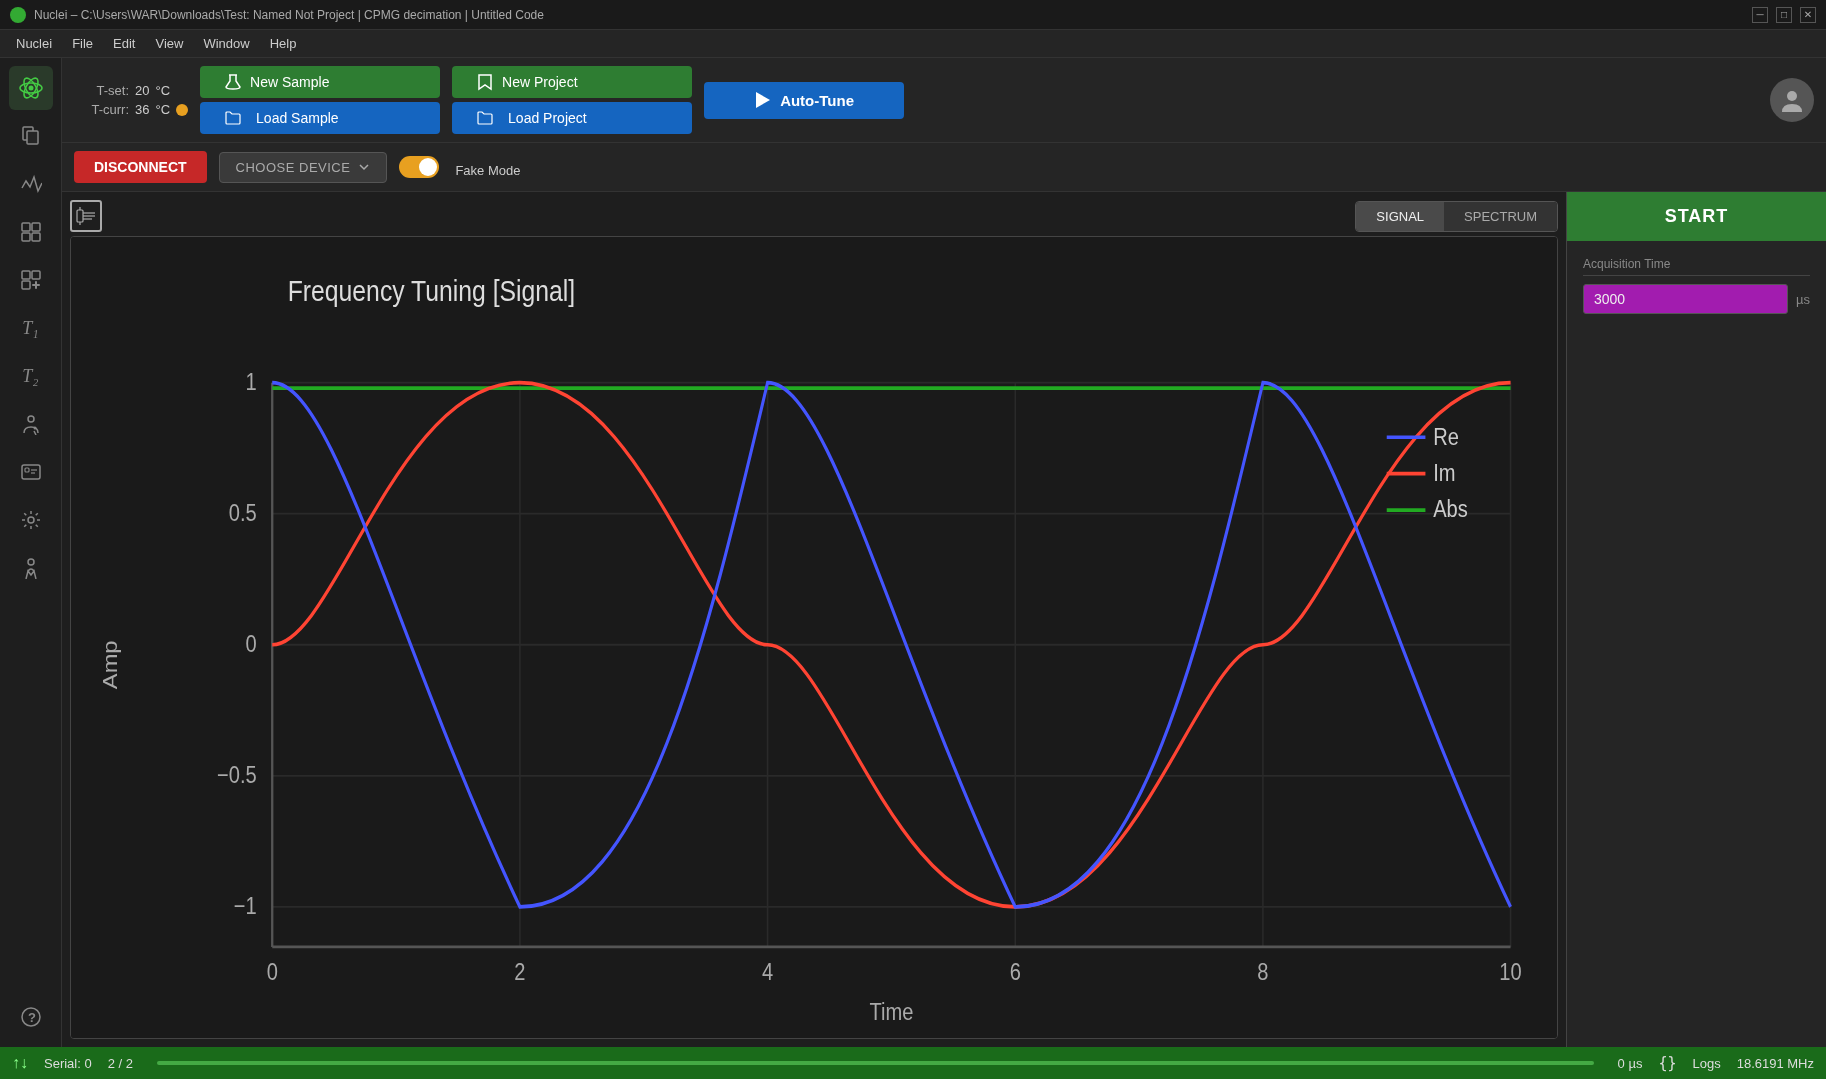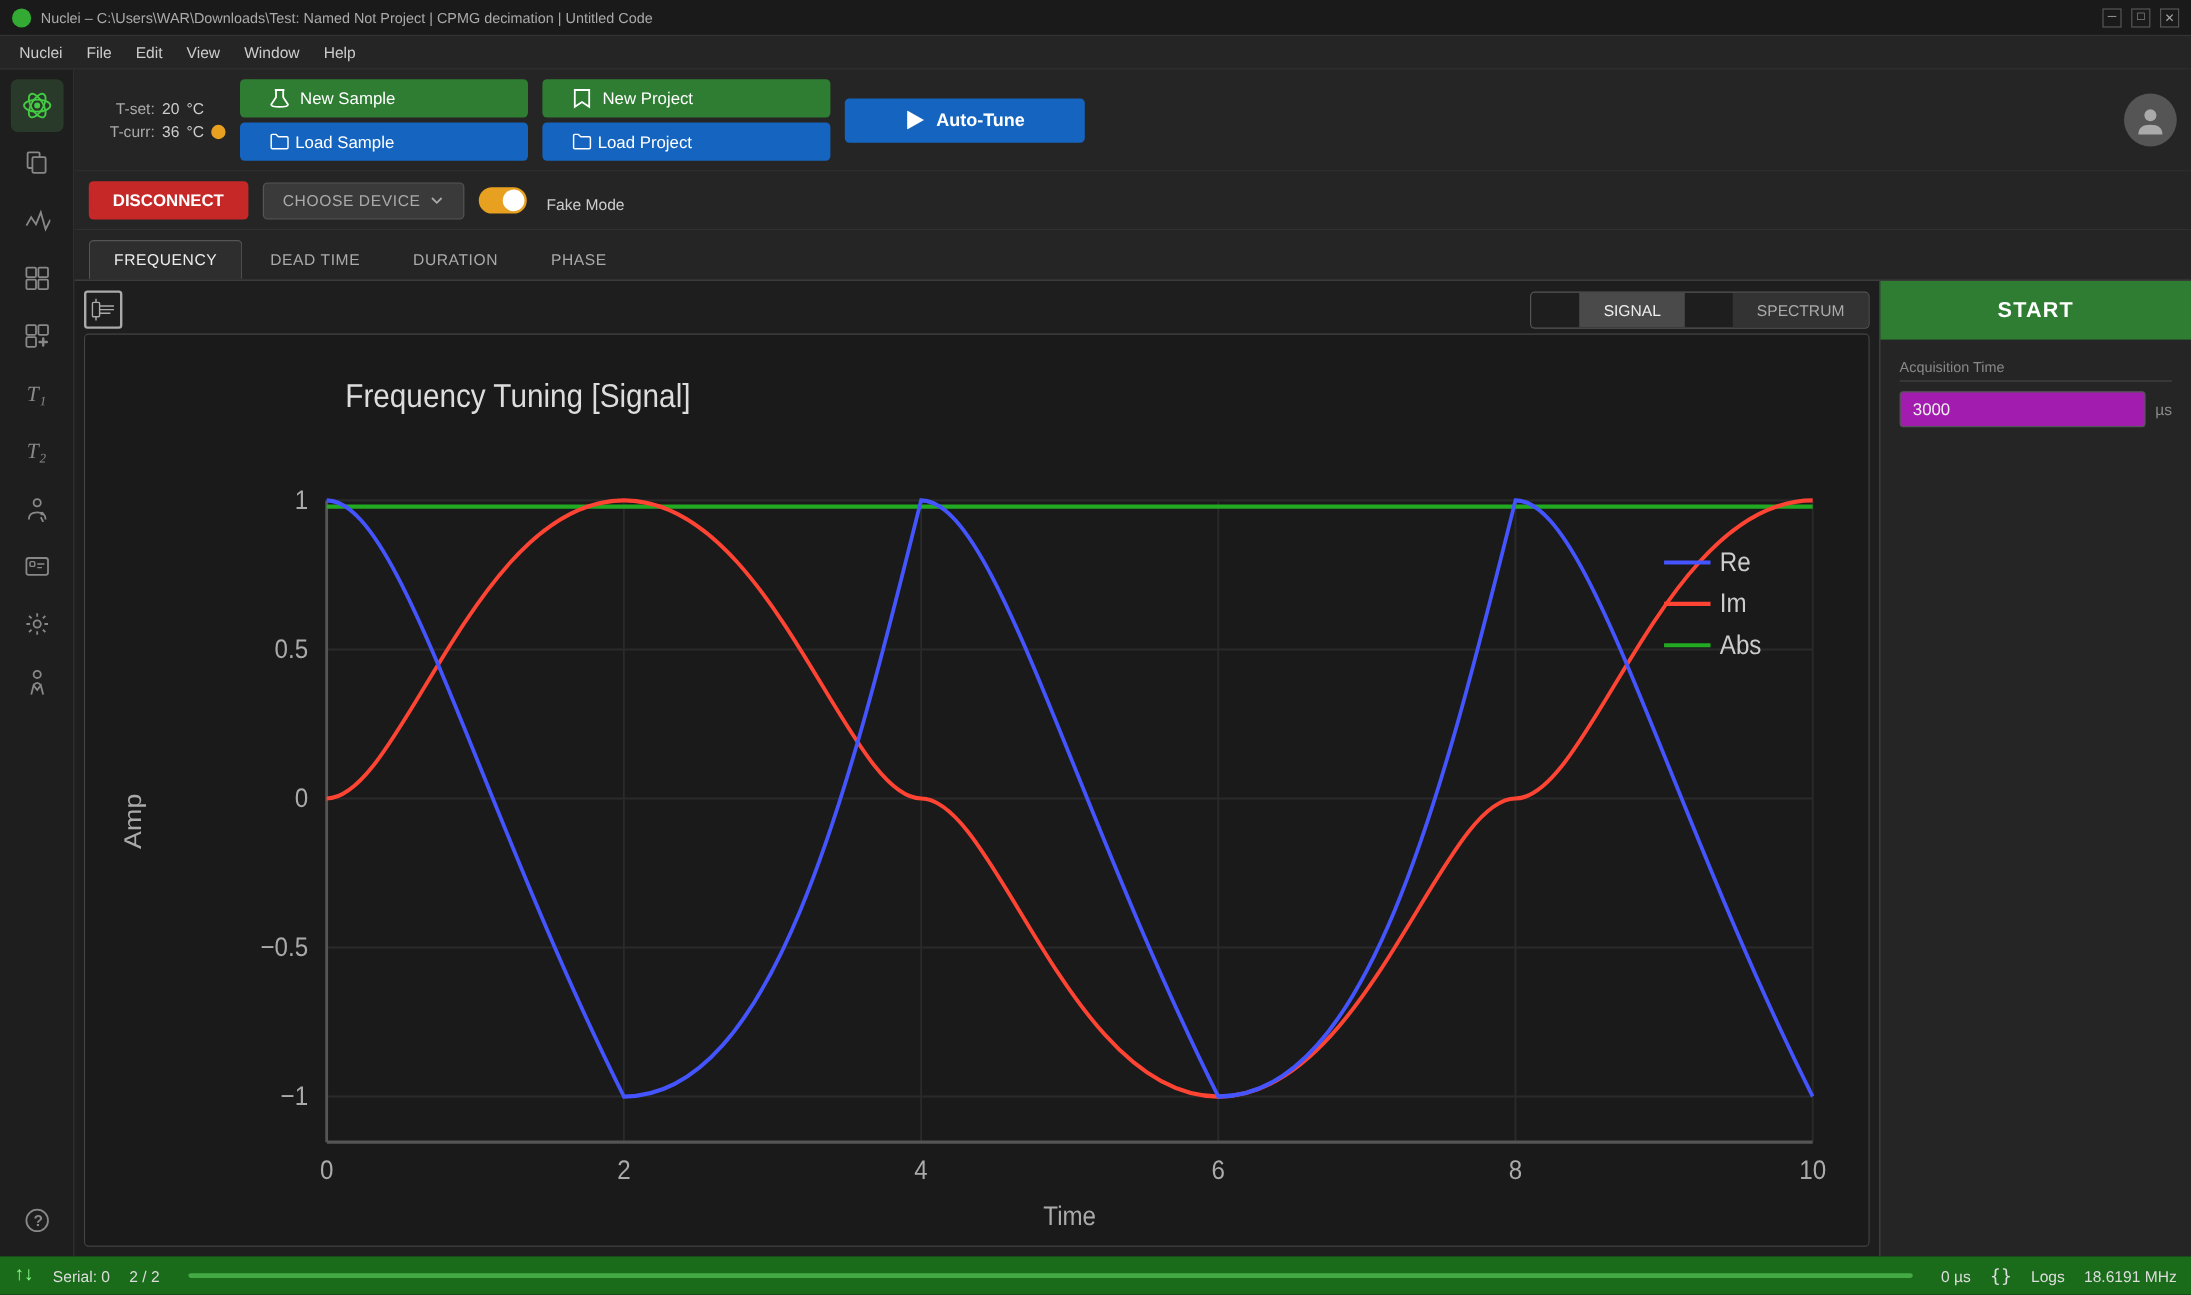--- a/index.html
+++ b/index.html
@@ -160,21 +160,21 @@
     .btn-blue {
       background: #1565c0;
       color: white;
       border: none;
       padding: 7px 24px;
       border-radius: 4px;
       cursor: pointer;
       font-size: 14px;
       display: flex;
       align-items: center;
-      gap: 4px;
+      gap: 14px;
       min-width: 240px;
       font-weight: 500;
     }
     .btn-autotune {
       background: #1565c0;
       color: white;
       border: none;
       padding: 10px 32px;
       border-radius: 4px;
       cursor: pointer;
@@ -302,21 +302,20 @@
       overflow: hidden;
     }
     .sig-btn {
       padding: 7px 20px;
       background: #333;
       color: #aaa;
       cursor: pointer;
       font-size: 13px;
       border: none;
       font-weight: 500;
-      margin-left: 40px;
     }
     .sig-btn.active {
       background: #4a4a4a;
       color: #eee;
     }
 
     #chart-box {
       flex: 1;
       background: #1a1a1a;
       border: 1px solid #444;
@@ -594,26 +593,20 @@
         </svg>
       </div>
       <div class="fake-mode-row">
         <div class="toggle-switch">
           <div class="toggle-knob"></div>
         </div>
         <span>Fake Mode</span>
       </div>
     </div>
 
-    <div id="tabs">
-      <div class="tab active">FREQUENCY</div>
-      <div class="tab">DEAD TIME</div>
-      <div class="tab">DURATION</div>
-      <div class="tab">PHASE</div>
-    </div>
 
     <div id="chart-container">
       <div id="chart-area">
         <div id="chart-controls">
           <div class="calib-icon">
             <svg width="20" height="20" viewBox="0 0 20 20" fill="none">
               <rect x="1" y="4" width="6" height="12" rx="1" stroke="#aaa" stroke-width="1.2"></rect>
               <line x1="4" y1="1" x2="4" y2="4" stroke="#aaa" stroke-width="1.2"></line>
               <line x1="4" y1="16" x2="4" y2="19" stroke="#aaa" stroke-width="1.2"></line>
               <line x1="7" y1="7" x2="19" y2="7" stroke="#aaa" stroke-width="1.2"></line>

